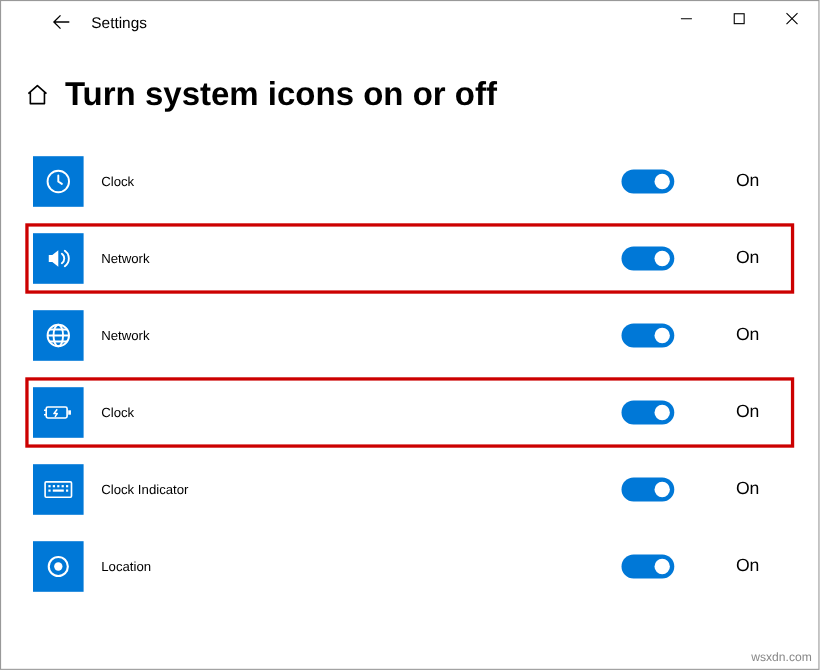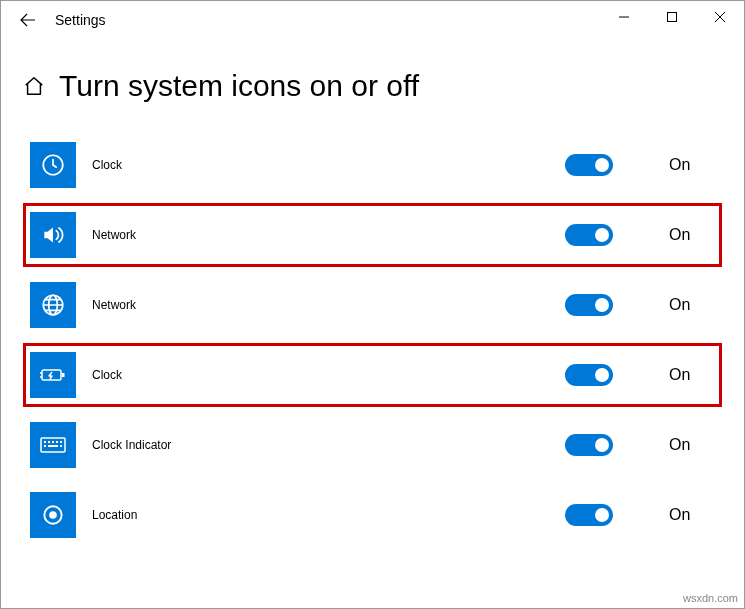--- a/index.html
+++ b/index.html
@@ -11,20 +11,21 @@
       height: 609px;
       overflow: hidden;
       border: 1px solid #999;
       position: relative;
     }
     .titlebar {
       display: flex;
       align-items: center;
       height: 38px;
       padding-left: 18px;
+      margin-left: 28px;
     }
     .titlebar .back {
       width: 18px; height: 18px;
       display: flex; align-items: center; justify-content: center;
       margin-right: 18px;
     }
     .titlebar .title {
       font-size: 14px;
       color: #000;
     }
@@ -41,21 +42,21 @@
       display: flex;
       align-items: center;
       padding: 30px 22px 30px 22px;
     }
     .header .home {
       margin-right: 14px;
       display: flex; align-items: center;
     }
     .header h1 {
       font-size: 30px;
-      font-weight: 400;
+      font-weight: 700;
     }
     .rows { padding: 0 22px; }
     .row-wrap {
       border: 3px solid transparent;
       margin-bottom: 6px;
       padding: 6px 4px;
     }
     .row-wrap.hl { border-color: #cc0000; }
     .row {
       display: flex;

